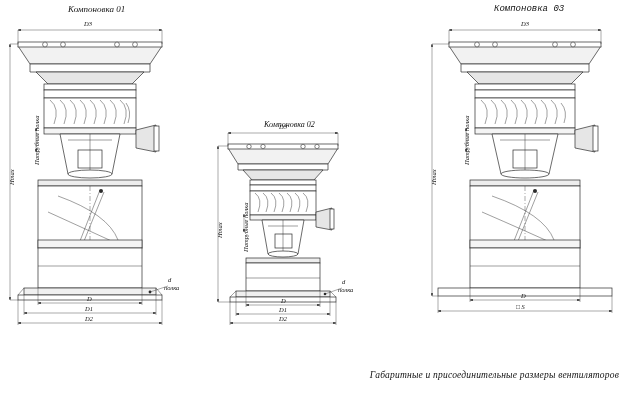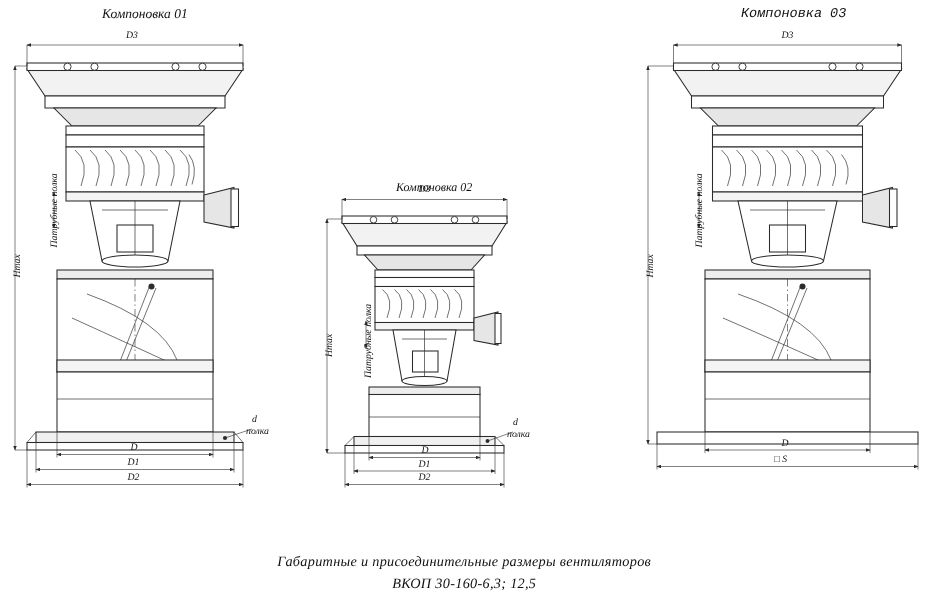--- a/index.html
+++ b/index.html
@@ -31,21 +31,21 @@
   .dimtext{
     position:absolute;
     font-style:italic;
     font-size:6.5px;
     white-space:nowrap;
     color:#111;
   }
   .caption{
     position:absolute;
     left:0;right:0;
-    text-align:center;
+    text-align:right;
     font-style:italic;
     font-size:9.5px;
     color:#111;
     letter-spacing:.2px;
   }
   svg{position:absolute;left:0;top:0;}
   .lnT{stroke:#2b2b2b;stroke-width:.45;fill:none;}
   .dim{stroke:#2b2b2b;stroke-width:.4;fill:none;}
   .dash{stroke:#2b2b2b;stroke-width:.4;fill:none;stroke-dasharray:5 2 1 2;}
   .fillw{fill:#ffffff;stroke:#2b2b2b;stroke-width:.7;}
@@ -324,15 +324,14 @@
   <div class="dimtext" style="left:281px;top:297px;">D</div>
   <div class="dimtext" style="left:279px;top:306px;">D1</div>
   <div class="dimtext" style="left:279px;top:315px;">D2</div>
   <div class="dimtext" style="left:342px;top:278px;">d</div>
   <div class="dimtext" style="left:338px;top:286px;">полка</div>
 
   <div class="dimtext" style="left:521px;top:292px;">D</div>
   <div class="dimtext" style="left:516px;top:303px;">□ S</div>
 
   <div class="caption" style="top:370px;">Габаритные и присоединительные размеры вентиляторов</div>
-  <div class="caption" style="top:385px;">ВКОП 30-160-6,3; 12,5</div>
 
 </div>
 
 </body></html>

